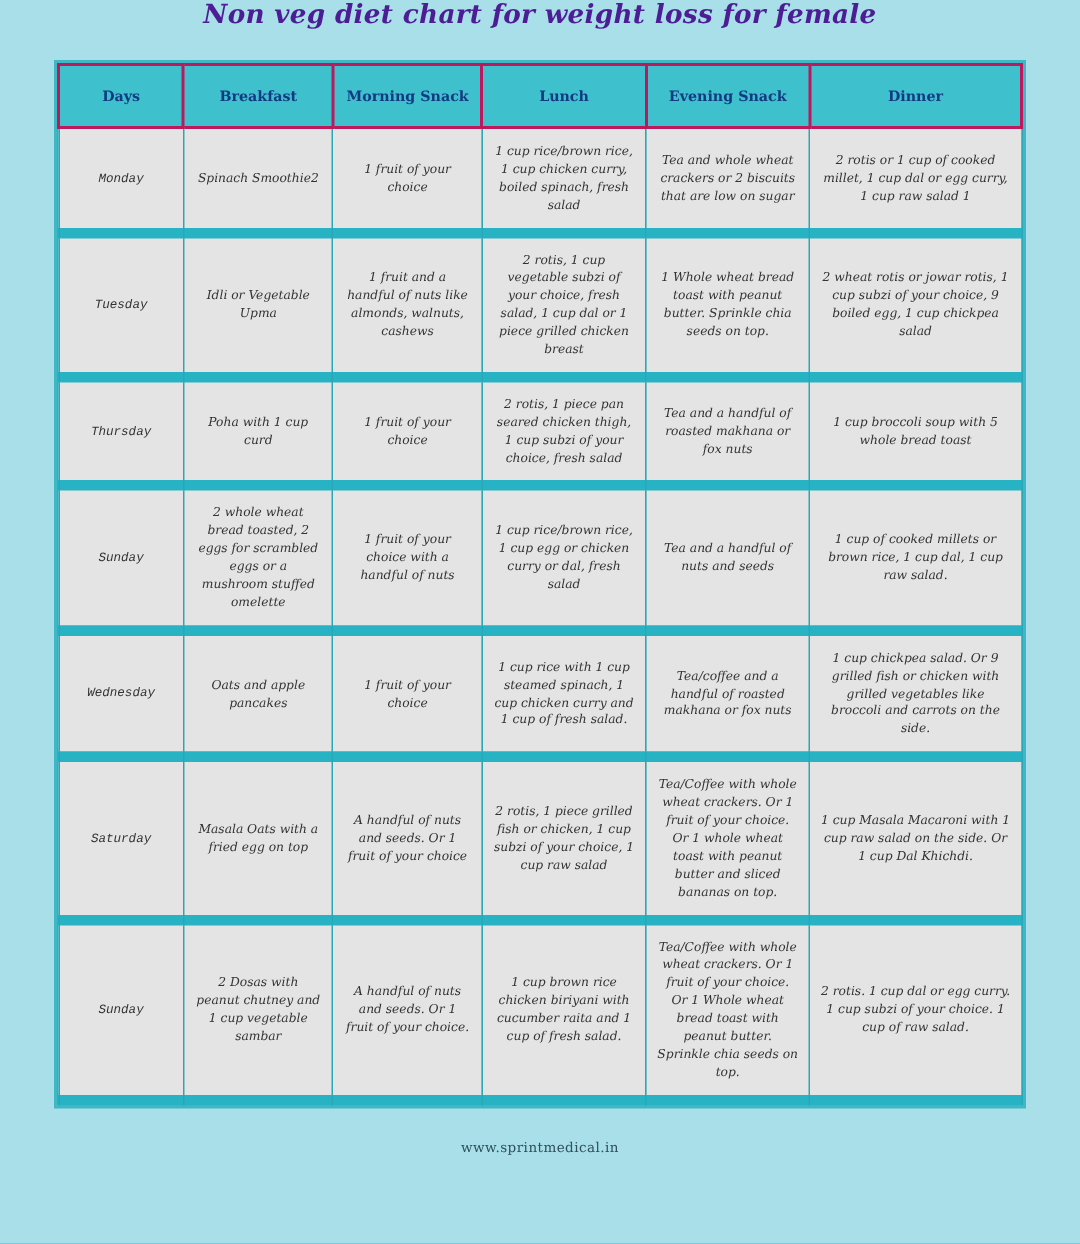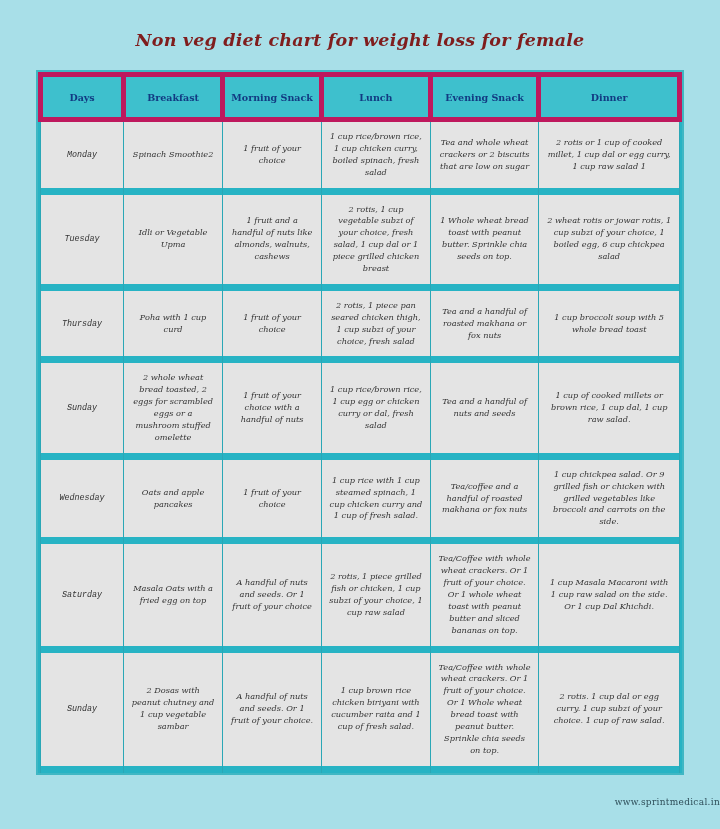--- a/index.html
+++ b/index.html
@@ -19,22 +19,21 @@
     position: relative;
     box-sizing: border-box;
     background: #a8dfe8;
   }
   .title {
     text-align: center;
     font-family: "DejaVu Serif", serif;
     font-style: italic;
     font-weight: bold;
     font-size: 17.5px;
-    color: #7f1d1d;
-    padding-top: 30px;
+    color: #4c1d95;
     letter-spacing: 0.2px;
   }
   .table-wrap {
     margin: 20px 36px 0 36px;
     border: 2px solid #3fb7c4;
     background: #27b3c4;
     padding: 0;
     box-sizing: border-box;
   }
   table {
@@ -43,21 +42,21 @@
     table-layout: fixed;
     background: #27b3c4;
   }
   th {
     background: #3ec0cd;
     color: #123a82;
     font-family: "DejaVu Serif", serif;
     font-weight: bold;
     font-size: 9.5px;
     height: 38px;
-    border: 5px solid #be185d;
+    border: 2px solid #be185d;
     text-align: center;
     vertical-align: middle;
   }
   td {
     background: #e4e4e4;
     color: #333333;
     font-family: "DejaVu Serif", serif;
     font-style: italic;
     font-size: 8.2px;
     line-height: 1.45;
@@ -80,21 +79,21 @@
     border-left: 1px solid #2aa7b6;
     border-right: 1px solid #2aa7b6;
   }
   col.c0 { width: 13.0%; }
   col.c1 { width: 15.5%; }
   col.c2 { width: 15.5%; }
   col.c3 { width: 17.0%; }
   col.c4 { width: 17.0%; }
   col.c5 { width: 22.0%; }
   .footer {
-    text-align: right;
+    text-align: center;
     font-family: "DejaVu Serif", serif;
     font-size: 9px;
     color: #2f4f5a;
     margin-top: 22px;
     letter-spacing: 0.3px;
   }
 </style>
 </head>
 <body>
 
@@ -139,21 +138,21 @@
             <td></td>
             <td></td>
         </tr>
 
         <tr>
           <td class="day-cell">Tuesday</td>
           <td>Idli or Vegetable Upma</td>
           <td>1 fruit and a handful of nuts like almonds, walnuts, cashews</td>
           <td>2 rotis, 1 cup vegetable subzi of your choice, fresh salad, 1 cup dal or 1 piece grilled chicken breast</td>
           <td>1 Whole wheat bread toast with peanut butter. Sprinkle chia seeds on top.</td>
-          <td>2 wheat rotis or jowar rotis, 1 cup subzi of your choice, 1 boiled egg, 6 cup chickpea salad</td>
+          <td>2 wheat rotis or jowar rotis, 1 cup subzi of your choice, 9 boiled egg, 1 cup chickpea salad</td>
         </tr>
         <tr class="spacer-row">
           <td></td>
             <td></td>
             <td></td>
           <td></td>
             <td></td>
             <td></td>
         </tr>
 

